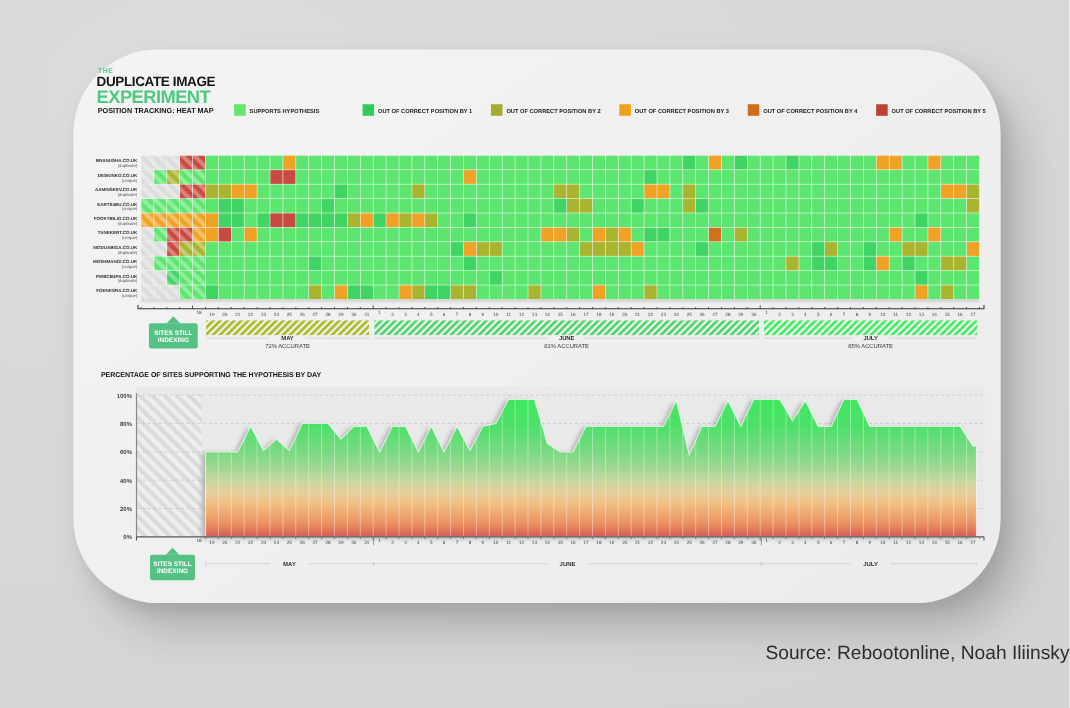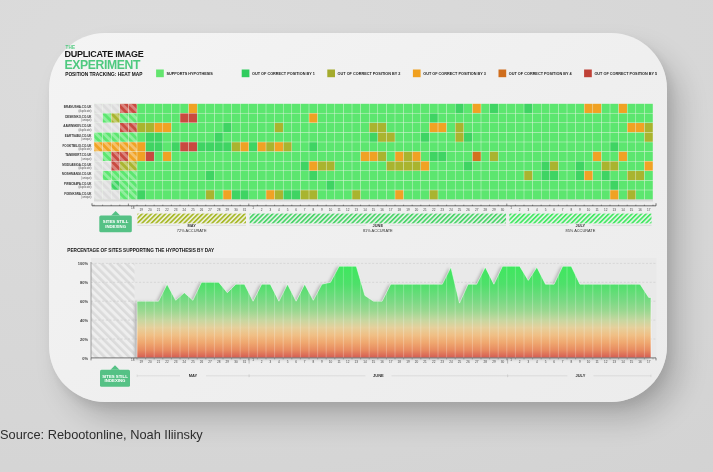--- a/index.html
+++ b/index.html
@@ -1,21 +1,21 @@
 <!DOCTYPE html>
 <html><head><meta charset="utf-8"><style>
 * { margin:0; padding:0; box-sizing:border-box; }
 html,body { width:713px; height:472px; overflow:hidden; }
 body { font-family:"Liberation Sans",sans-serif;
   background: radial-gradient(150% 130% at 20% 12%, #dcdcdc 0%, #d6d6d6 60%, #d1d1d1 100%); }
 .card { position:absolute; left:49px; top:33px; width:618px; height:369px;
   border-radius:56px; background:linear-gradient(145deg,#f4f4f4 0%,#efefef 55%,#ececec 100%);
   box-shadow: 14px 18px 28px rgba(0,0,0,0.18), 4px 6px 10px rgba(0,0,0,0.08); }
 svg.main { position:absolute; left:0; top:0; }
-.src { position:absolute; left:0; top:427px; width:713px; text-align:left;
+.src { position:absolute; left:0; top:427px; width:713px; text-align:right;
   font-size:12.8px; color:#2d2d2d; }
 </style></head>
 <body>
 <div class="card"></div>
 <svg class="main" width="713" height="472" viewBox="0 0 713 472" font-family="Liberation Sans, sans-serif">
 <defs>
 <pattern id="cellhatch" width="5.6" height="5.6" patternUnits="userSpaceOnUse" patternTransform="rotate(-45)">
  <rect width="5.6" height="5.6" fill="none"></rect>
  <rect width="2.8" height="5.6" fill="rgba(255,255,255,0.32)"></rect>
 </pattern>

